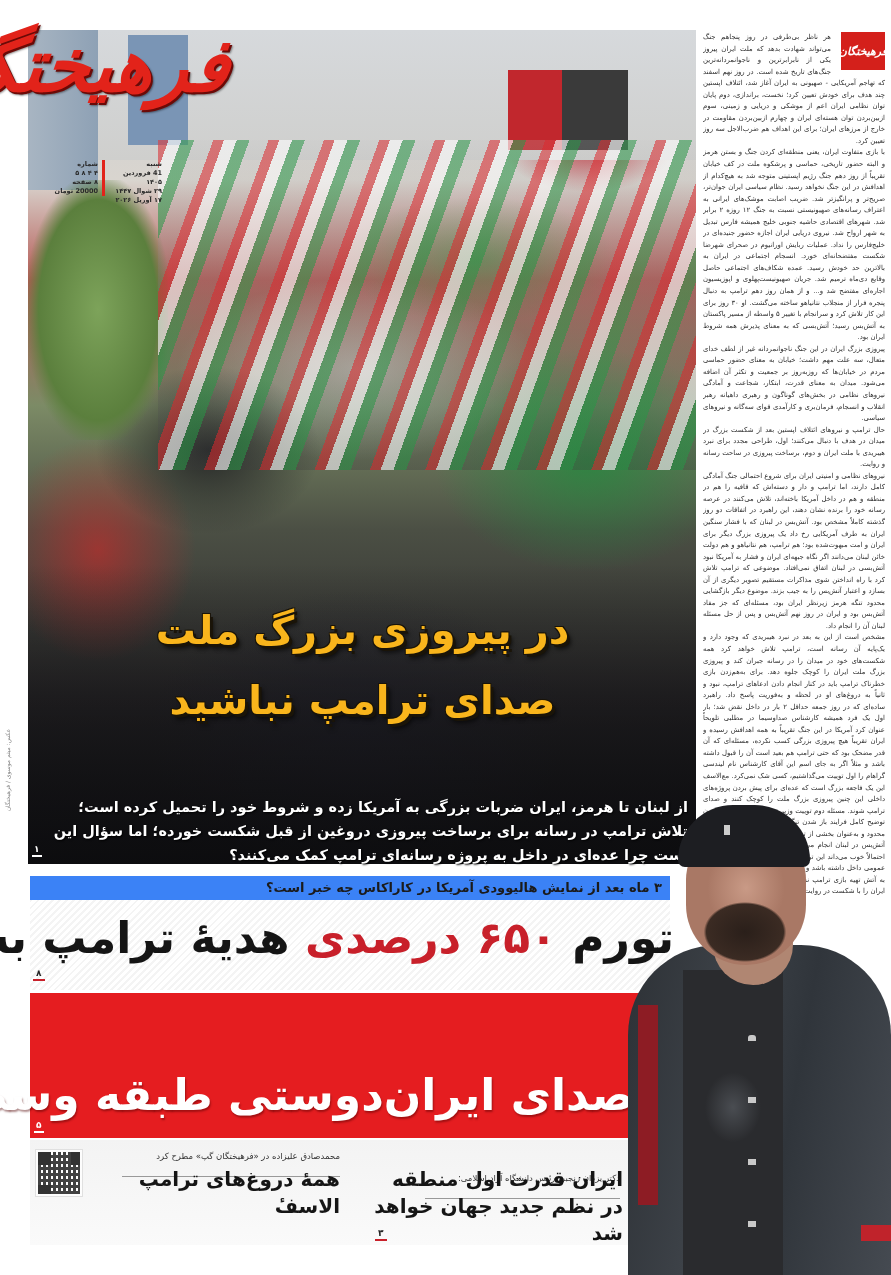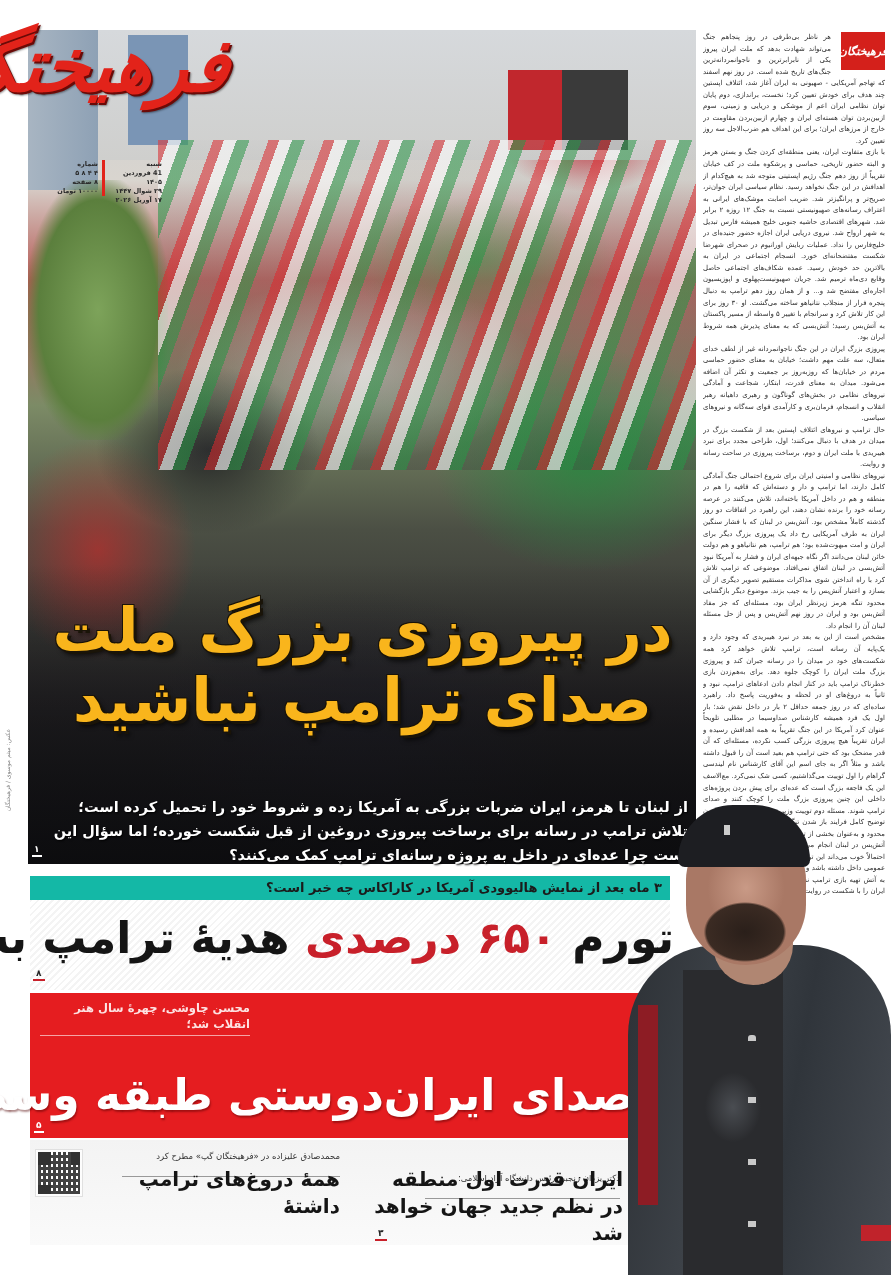--- a/index.html
+++ b/index.html
@@ -43,42 +43,42 @@
     text-shadow:2px 2px 0 #6b0a07, 3px 3px 2px rgba(0,0,0,.4); transform:skewX(-6deg); }
   .issue-meta { position:absolute; left:52px; top:160px; width:110px; font-size:6.5px; line-height:9px; color:#2a2a2a; font-weight:bold; }
   .issue-meta .col { position:absolute; top:0; }
   .issue-meta .col.right { right:0; width:52px; text-align:right; }
   .issue-meta .col.left { left:0; width:46px; text-align:right; }
   .issue-meta .divider { position:absolute; left:50px; top:0; width:3px; height:36px; background:#e2231a; }
 
   
   .hl-main { position:absolute; left:30px; top:595px; width:665px; text-align:center;
     font-family:"DejaVu Sans", sans-serif; font-weight:bold; color:#f9b51c;
-    font-size:60px; line-height:70px; letter-spacing:-1px;
+    font-size:40px; line-height:70px; letter-spacing:-1px;
     text-shadow:3px 3px 0 #1a1408, -1px -1px 0 #1a1408, 1px -1px 0 #1a1408, -1px 1px 0 #1a1408, 4px 5px 4px rgba(0,0,0,.6); }
   .hl-main .l1, .hl-main .l2 { display:block; }
   .hl-sub { position:absolute; left:38px; top:795px; width:650px; text-align:right;
     color:#ffffff; font-weight:bold; font-size:14.5px; line-height:24px;
     text-shadow:1px 1px 2px #000; }
   .pg-num { position:absolute; font-size:9px; color:#fff; font-weight:bold; }
   .pg-num::after { content:""; position:absolute; left:-2px; right:-2px; bottom:-3px; height:2px; background:currentColor; }
   .vert-credit { position:absolute; left:4px; top:690px; width:160px; height:12px; transform-origin:0 0;
     transform:rotate(-90deg) translate(-160px,0); font-size:6px; color:#888; text-align:center; direction:rtl; }
 
   
   .col-text { position:absolute; left:703px; top:32px; width:182px; height:870px; overflow:hidden;
     font-size:6.9px; line-height:11.55px; color:#2c2c2c; text-align:justify; }
   .col-logo { position:absolute; left:841px; top:32px; width:44px; height:38px; background:#d4201b;
     color:#fff; font-family:"DejaVu Serif", serif; font-style:italic; font-weight:bold; font-size:11px;
     display:flex; align-items:center; justify-content:center; line-height:11px; text-align:center; }
   .col-text p { text-indent:0; margin:0; }
   .col-text .float-gap { float:right; width:50px; height:38px; margin-left:4px; }
 
   
-  .strip { position:absolute; left:30px; top:876px; width:640px; height:24px; background:#14b8a6;
+  .strip { position:absolute; left:30px; top:876px; width:640px; height:24px; background:#3b82f6;
     font-size:13px; font-weight:bold; color:#1b1b1b; line-height:24px; padding-right:8px; text-align:right; }
   .inflation-bg { position:absolute; left:30px; top:900px; width:640px; height:90px;
     background:repeating-linear-gradient(135deg, #f4f4f4 0 2px, #ffffff 2px 5px); }
   .hl-infl { position:absolute; left:34px; top:898px; width:640px; text-align:right;
     font-weight:bold; font-size:44px; line-height:80px; color:#151515; letter-spacing:-1.5px; white-space:nowrap; }
   .hl-infl .red { color:#c8202a; }
 
   
   .red-block { position:absolute; left:30px; top:993px; width:625px; height:145px; background:#e51d20; }
   .red-kicker1 { position:absolute; left:40px; top:1000px; width:210px; font-size:11.5px; font-weight:bold; color:#fde3e3;
@@ -145,21 +145,21 @@
       <div>شنبه</div>
       <div>41 فروردین ۱۴۰۵</div>
       <div>۲۹ شوال ۱۴۴۷</div>
       <div>۱۷ آوریل ۲۰۲۶</div>
     </div>
     <div class="divider"></div>
     <div class="col left">
       <div>شماره</div>
       <div>۴ ۴ ۸ ۵</div>
       <div>۸ صفحه</div>
-      <div>۱۰۰۰۰ تومان</div>
+      <div>20000 تومان</div>
     </div>
   </div>
 
   <h1 class="hl-main">
     <span class="l1">در پیروزی بزرگ ملت</span>
     <span class="l2">صدای ترامپ نباشید</span>
   </h1>
   <p class="hl-sub">از لبنان تا هرمز، ایران ضربات بزرگی به آمریکا زده و شروط خود را تحمیل کرده است؛ تلاش ترامپ در رسانه برای برساخت پیروزی دروغین از قبل شکست خورده؛ اما سؤال این است چرا عده‌ای در داخل به پروژه رسانه‌ای ترامپ کمک می‌کنند؟</p>
   <span class="pg-num" style="left:34px; top:844px;">۱</span>
   <div class="vert-credit">عکس: میثم موسوی / فرهیختگان</div>
@@ -174,30 +174,29 @@
     <p>نیروهای نظامی و امنیتی ایران برای شروع احتمالی جنگ آمادگی کامل دارند، اما ترامپ و دار و دسته‌اش که قافیه را هم در منطقه و هم در داخل آمریکا باخته‌اند، تلاش می‌کنند در عرصه رسانه خود را برنده نشان دهند، این راهبرد در اتفاقات دو روز گذشته کاملاً مشخص بود. آتش‌بس در لبنان که با فشار سنگین ایران به طرف آمریکایی رخ داد یک پیروزی بزرگ دیگر برای ایران و امت مبهوت‌شده بود؛ هم ترامپ، هم نتانیاهو و هم دولت خائن لبنان می‌دانند اگر نگاه جبهه‌ای ایران و فشار به آمریکا نبود آتش‌بسی در لبنان اتفاق نمی‌افتاد. موضوعی که ترامپ تلاش کرد با راه انداختن شوی مذاکرات مستقیم تصویر دیگری از آن بسازد و اعتبار آتش‌بس را به جیب بزند. موضوع دیگر بازگشایی محدود تنگه هرمز زیرنظر ایران بود، مسئله‌ای که جز مفاد آتش‌بس بود و ایران در روز نهم آتش‌بس و پس از حل مسئله لبنان آن را انجام داد.</p>
     <p>مشخص است از این به بعد در نبرد هیبریدی که وجود دارد و یک‌پایه آن رسانه است، ترامپ تلاش خواهد کرد همه شکست‌های خود در میدان را در رسانه جبران کند و پیروزی بزرگ ملت ایران را کوچک جلوه دهد. برای به‌هم‌زدن بازی خطرناک ترامپ باید در کنار انجام دادن ادعاهای ترامپ، نبود و ثانیاً به دروغ‌های او در لحظه و به‌فوریت پاسخ داد. راهبرد ساده‌ای که در روز جمعه حداقل ۲ بار در داخل نقض شد؛ بار اول یک فرد همیشه کارشناس صداوسیما در مطلبی تلویحاً عنوان کرد آمریکا در این جنگ تقریباً به همه اهدافش رسیده و ایران تقریباً هیچ پیروزی بزرگی کسب نکرده، مسئله‌ای که آن قدر مضحک بود که حتی ترامپ هم بعید است آن را قبول داشته باشد و مثلاً اگر به جای اسم این آقای کارشناس نام لیندسی گراهام را اول توییت می‌گذاشتیم، کسی شک نمی‌کرد. مع‌الاسف این یک فاجعه بزرگ است که عده‌ای برای پیش بردن پروژه‌های داخلی این چنین پیروزی بزرگ ملت را کوچک کنند و صدای ترامپ شوند. مسئله دوم توییت وزیر محترم خارجه بود که بدون توضیح کامل فرایند باز شدن تنگه هرمز و گفتن اینکه به شکل محدود و به‌عنوان بخشی از توافق آتش‌بس با تأخیر پس از انجام آتش‌بس در لبنان انجام می‌شود، آن را منتشر کرد. آقای وزیر احتمالاً خوب می‌داند این توییت می‌تواند چه آثار مخربی بر افکار عمومی داخل داشته باشد و بهتر است آن را تکمیل کند تا تبدیل به آتش تهیه بازی ترامپ نشود. روا نیست پیروزی بزرگ ملت ایران را با شکست در روایت خراب کنیم.</p>
   </div>
 
   <div class="strip">۳ ماه بعد از نمایش هالیوودی آمریکا در کاراکاس چه خبر است؟</div>
   <div class="inflation-bg"></div>
   <h2 class="hl-infl"><span>تورم </span><span class="red">۶۵۰ درصدی</span><span> هدیهٔ ترامپ به ونزوئلا</span></h2>
   <span class="num-dark" style="left:36px; top:968px;">۸</span>
 
   <div class="red-block"></div>
-  <div class="red-kicker1">محسن چاوشی، چهرهٔ سال هنر انقلاب شد؛</div>
   <h2 class="red-hl">صدای ایران‌دوستی طبقه وسط</h2>
   <span class="pg-num" style="left:36px; top:1120px;">۵</span>
 
   <div class="bottom-bg"></div>
   <div class="qr" title=""></div>
 
   <div class="b-kicker" style="left:122px; top:1150px; width:218px;">محمدصادق علیزاده در «فرهیختگان گپ» مطرح کرد</div>
   <div class="b-hl" style="left:84px; top:1166px; width:256px;">
-    <div>همهٔ دروغ‌های ترامپ داشتهٔ</div>
+    <div>همهٔ دروغ‌های ترامپ الاسفٔ</div>
   </div>
 
   <div class="b-kicker" style="left:425px; top:1150px; width:195px;margin-top:22px;">دکتر یزدان رنجبر، رئیس دانشگاه آزاد اسلامی:</div>
   <div class="b-hl" style="left:368px; top:1166px; width:255px;">
     <div>ایران قدرت اول منطقه</div>
     <div>در نظم جدید جهان خواهد شد</div>
   </div>
   <span class="num-dark" style="left:378px; top:1228px;">۳</span>
 
   <div class="portrait">

